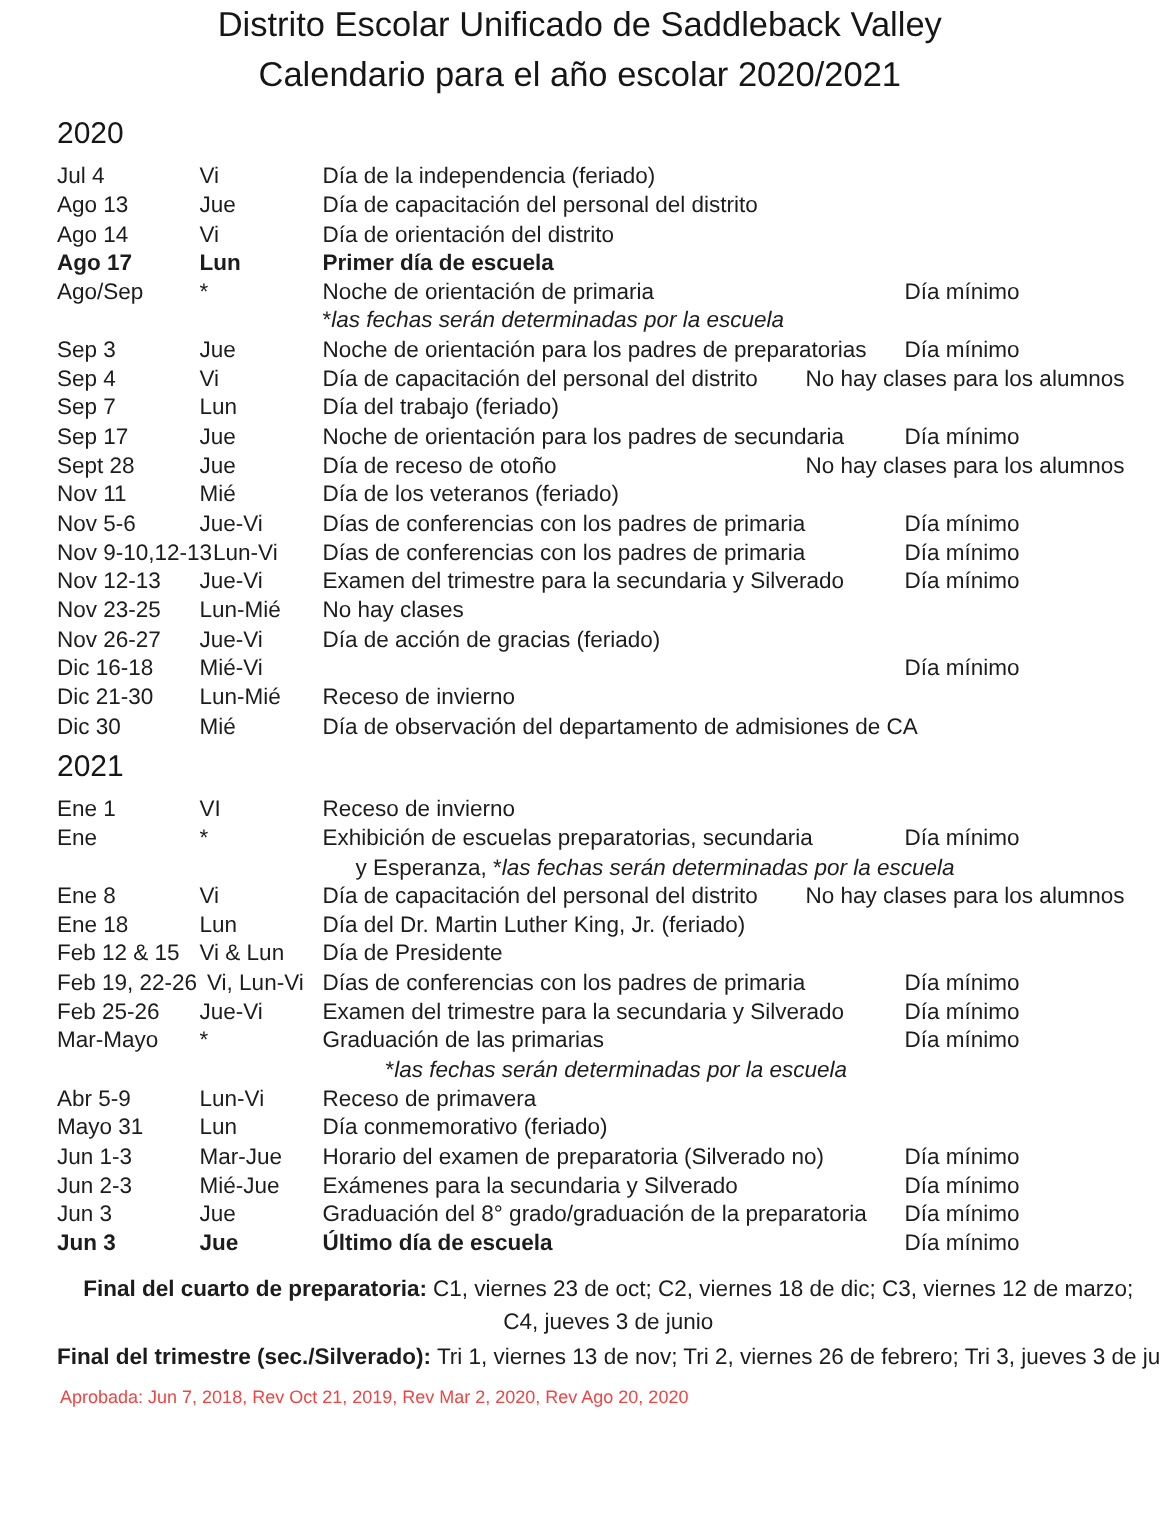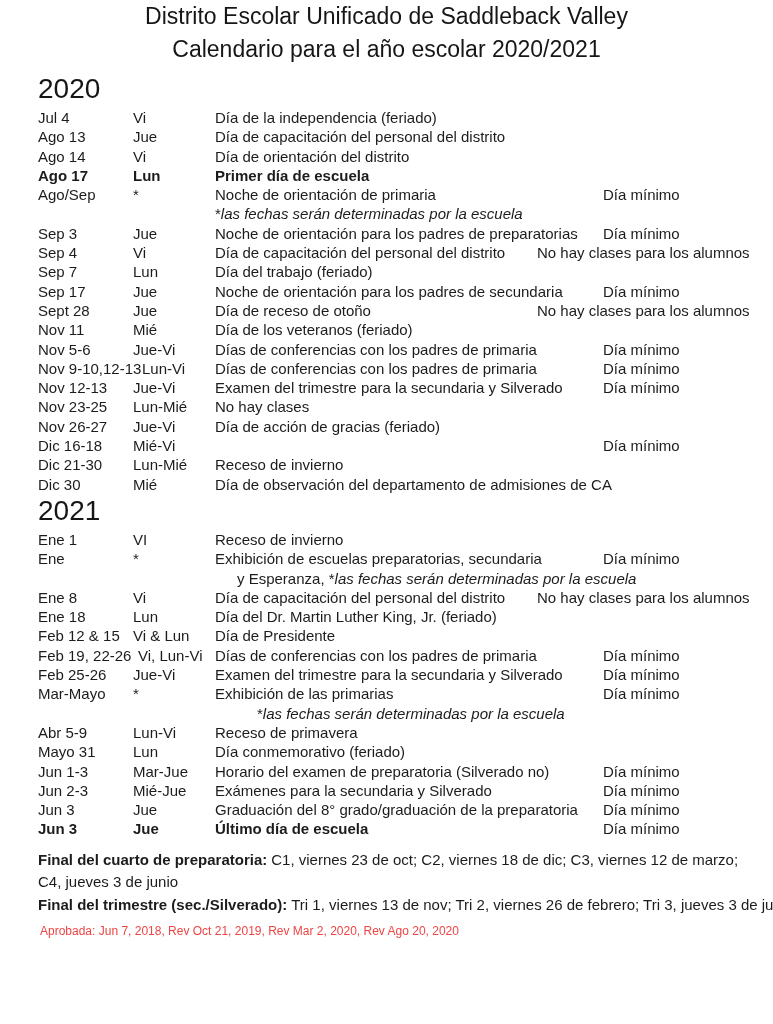--- a/index.html
+++ b/index.html
@@ -8,38 +8,38 @@
     font-family:"Liberation Sans", sans-serif;
     color:#1c1c1c;
     -webkit-font-smoothing:antialiased;
   }
   .page { position:relative; width:773px; height:1024px; background:#fff; }
 
   header { text-align:center; }
   .title-line { font-size:23px; line-height:33px; color:#161616; }
 
   .year-heading {
-    font-size:28px; line-height:26px;
+    font-size:20px; line-height:26px;
     margin:10px 0 6px 38px; color:#161616;
   }
   .year-heading.second { margin-top:4px; }
 
   .rows { }
   .row { position:relative; height:19.3px; font-size:15px; line-height:19.3px; }
   .row span { white-space:nowrap; }
   .c-date { position:absolute; left:38px; }
   .c-day  { position:absolute; left:133px; }
   .c-desc { position:absolute; left:215px; }
   .c-note { position:absolute; }
   .bold { font-weight:bold; }
   .c-cont { position:absolute; }
   .c-cont em { font-style:italic; }
 
   .footer { margin-top:10px; }
-  .footer-line { margin-left:38px; font-size:15px; line-height:22.4px; white-space:nowrap; }
+  .footer-line { margin-left:38px; font-size:15px; line-height:22.4px; white-space:nowrap;text-align:center; }
   .footer-line b { font-weight:bold; margin-right:4px; }
 
   .approved { margin:8px 0 0 40px; font-size:12px; line-height:15px; color:#ef4444; }
 </style>
 </head>
 <body>
 
 <div class="page">
   <header>
     <div class="title-line">Distrito Escolar Unificado de Saddleback Valley</div>
@@ -196,21 +196,21 @@
         </div>
         <div class="row">
           <span class="c-date">Feb 25-26</span>
           <span class="c-day">Jue-Vi</span>
           <span class="c-desc">Examen del trimestre para la secundaria y Silverado</span>
           <span class="c-note" style="left: 603px;">Día mínimo</span>
         </div>
         <div class="row">
           <span class="c-date">Mar-Mayo</span>
           <span class="c-day">*</span>
-          <span class="c-desc">Exhibición de las primarias</span>
+          <span class="c-desc">Graduación de las primarias</span>
           <span class="c-note" style="left: 603px;">Día mínimo</span>
         </div>
         <div class="row">
           <span class="c-cont" style="left: 257px;"><span>*</span><em>las fechas serán determinadas por la escuela</em></span>
         </div>
         <div class="row">
           <span class="c-date">Abr 5-9</span>
           <span class="c-day">Lun-Vi</span>
           <span class="c-desc">Receso de primavera</span>
         </div>

